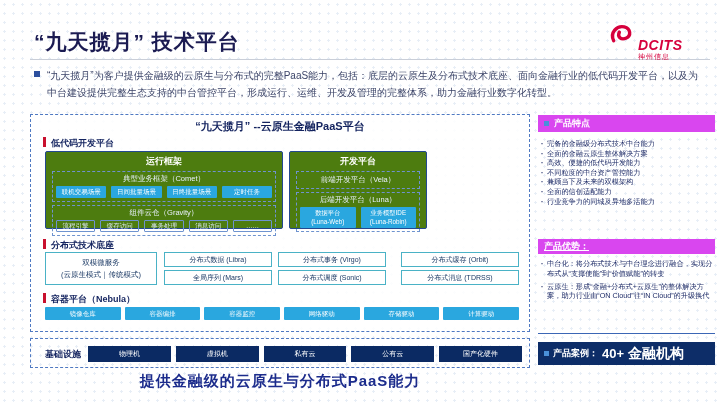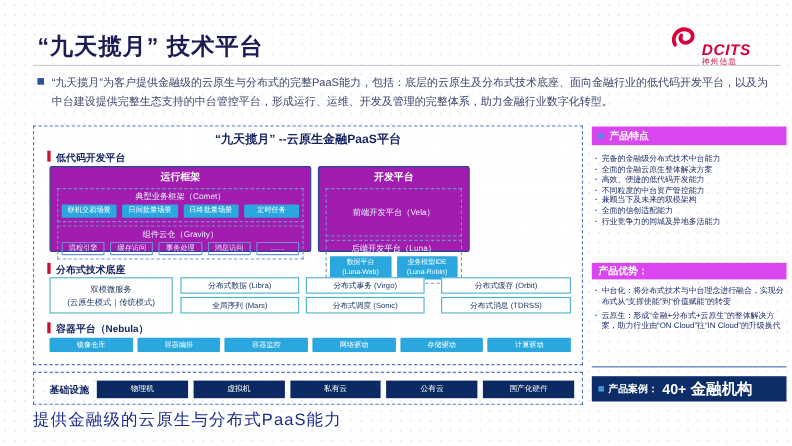--- a/index.html
+++ b/index.html
@@ -21,21 +21,21 @@
   .desc { position:absolute; left:34px; top:67px; width:668px; font-size:10px; color:#3c4468; line-height:1.7; padding-left:13px; }
   .desc .sq { position:absolute; left:0; top:4px; width:6px; height:6px; background:#2c4f9e; }
 
   
   .main-box { position:absolute; left:30px; top:114px; width:500px; height:218px; border:1px dashed #4f79c2; background:rgba(255,255,255,0.85); }
   .main-title { position:absolute; left:0; top:4px; width:100%; text-align:center; font-size:11px; font-weight:bold; color:#13235f; }
 
   .sec-label { position:absolute; font-size:9px; font-weight:bold; color:#13235f; padding-left:8px; }
   .sec-label::before { content:""; position:absolute; left:0; top:0; width:3px; height:10px; background:#c8102e; }
 
-  .navy-panel { position:absolute; background:#a21caf; border:1px solid #23488f; border-radius:2px; color:#fff; }
+  .navy-panel { position:absolute; background:#4d7c0f; border:1px solid #23488f; border-radius:2px; color:#fff; }
   .panel-title { text-align:center; font-size:9px; font-weight:bold; padding-top:3px; color:#fff; }
   .dashed-sub { border:1px dashed #6e93cf; margin:3px 6px 0 6px; padding:2px 3px 3px 3px; }
   .sub-title { text-align:center; font-size:7.5px; color:#e8f0fc; margin-bottom:2px; }
   .chip-row { display:flex; gap:5px; }
   .cyan-chip { flex:1; background:#2aa7df; color:#fff; font-size:6.5px; text-align:center; line-height:12px; height:12px; border-radius:1px; white-space:nowrap; overflow:hidden; }
   .outline-chip { flex:1; border:1px solid #6e93cf; color:#dfe9f9; font-size:6.5px; text-align:center; line-height:10px; height:12px; border-radius:1px; white-space:nowrap; overflow:hidden; }
 
   .luna-chip { flex:1; background:#2aa7df; color:#fff; font-size:6.3px; text-align:center; padding:2px 0; border-radius:1px; line-height:1.35; }
 
   .white-cell { position:absolute; background:#fff; border:1px solid #4ab2c6; color:#13325f; font-size:7px; text-align:center; display:flex; align-items:center; justify-content:center; white-space:nowrap; }
@@ -46,27 +46,27 @@
 
   .control-box { position:absolute; left:400px; top:14px; width:92px; height:112px; border:1px dashed #4f79c2; background:#fff; }
   .control-btns { position:absolute; left:6px; top:20px; width:80px; display:flex; flex-direction:column; gap:5px; }
   .control-btn { background:#0b2a63; color:#fff; font-size:8px; text-align:center; line-height:26px; height:26px; border-radius:1px; }
 
   .infra-box { position:absolute; left:30px; top:338px; width:500px; height:30px; border:1px dashed #4f79c2; }
   .infra-label { position:absolute; left:14px; top:9px; font-size:9px; font-weight:bold; color:#13235f; }
   .infra-row { position:absolute; left:57px; top:7px; width:434px; display:flex; gap:5px; }
   .infra-chip { flex:1; background:#0b2a63; color:#fff; font-size:7px; text-align:center; line-height:16px; height:16px; }
 
-  .headline { position:absolute; left:30px; top:372px; width:500px; font-size:15px; font-weight:normal; color:#1c2c8c; letter-spacing:1px; }
+  .headline { position:absolute; left:30px; top:372px; width:500px; text-align:center; font-size:15px; font-weight:bold; color:#1c2c8c; letter-spacing:1px; }
 
   
   .side-bar-hdr { position:absolute; left:538px; width:177px; background:#d946ef; color:#fff; display:flex; align-items:center; gap:5px; padding:0 6px; }
   .side-bar-hdr .bullet-sq { width:5px; height:5px; background:#4a90d9; flex:0 0 auto; }
   .hdr-features { top:115px; height:17px; font-size:9px; font-weight:bold; }
-  .hdr-adv { top:239px; height:15px; font-size:9px; font-weight:bold; }
+  .hdr-adv { top:239px; height:15px; font-size:9px; font-weight:bold;text-decoration:underline; }
   .feature-list { position:absolute; left:540px; top:139px; width:176px; list-style:none; }
   .feature-list li { position:relative; font-size:7.2px; color:#1c2a66; line-height:9.6px; padding-left:7px; }
   .feature-list li::before { content:"·"; position:absolute; left:1px; font-weight:bold; }
   .adv-list { position:absolute; left:540px; top:259px; width:176px; list-style:none; }
   .adv-list li { position:relative; font-size:7.2px; color:#1c2a66; line-height:9.8px; padding-left:7px; margin-bottom:3px; }
   .adv-list li::before { content:"·"; position:absolute; left:1px; font-weight:bold; }
   .side-divider { position:absolute; left:538px; top:333px; width:177px; height:1px; background:#3b66b5; }
   .cases-bar { position:absolute; left:538px; top:342px; width:177px; height:23px; background:#0d2d68; color:#fff; display:flex; align-items:center; gap:4px; padding:0 6px; }
   .cases-bar .bullet-sq { width:5px; height:5px; background:#4a90d9; flex:0 0 auto; }
   .cases-label { font-size:9px; font-weight:bold; }
@@ -122,21 +122,21 @@
           <div class="outline-chip">事务处理</div>
           <div class="outline-chip">消息访问</div>
           <div class="outline-chip">……</div>
         </div>
       </div>
     </div>
 
     <div class="navy-panel" style="left:258px; top:36px; width:138px; height:78px;">
       <div class="panel-title">开发平台</div>
       <div class="dashed-sub" style="padding:3px;">
-        <div class="sub-title" style="margin:13px;">前端开发平台（Vela）</div>
+        <div class="sub-title" style="margin:0;">前端开发平台（Vela）</div>
       </div>
       <div class="dashed-sub" style="margin-bottom:3px;">
         <div class="sub-title">后端开发平台（Luna）</div>
         <div class="chip-row">
           <div class="luna-chip">
             <div>数据平台</div>
             <div>(Luna-Web)</div>
           </div>
           <div class="luna-chip">
             <div>业务模型IDE</div>

